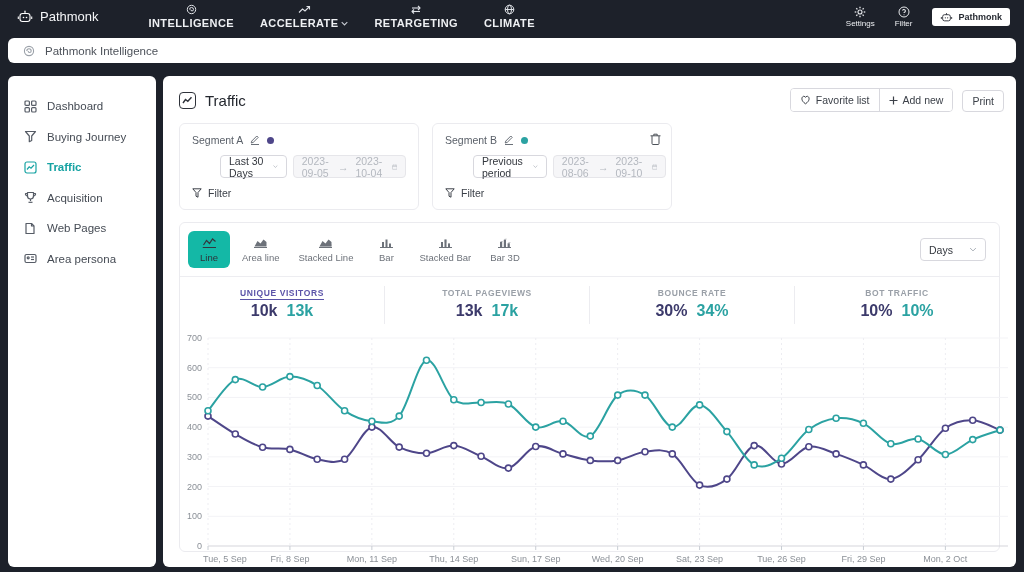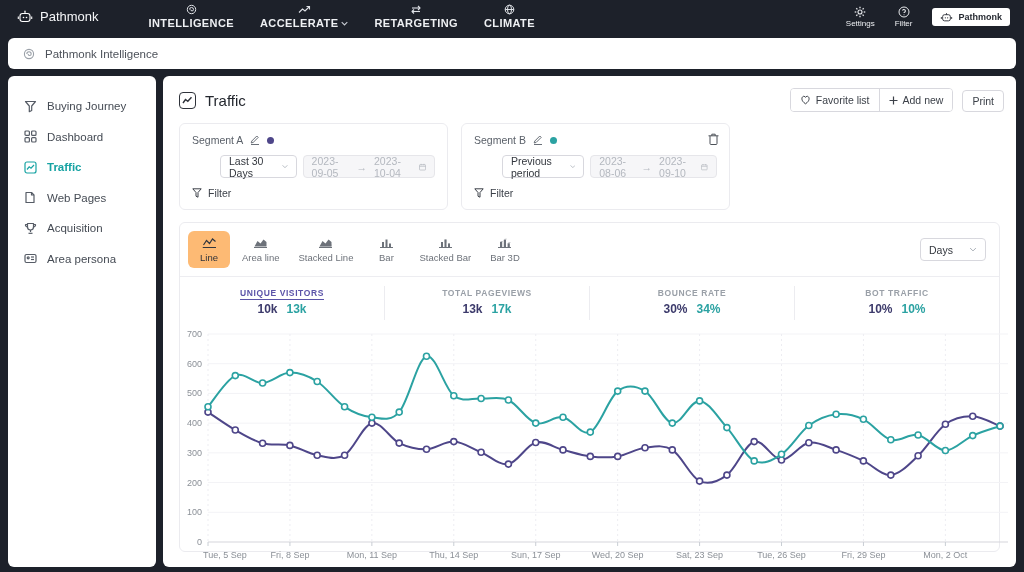--- a/index.html
+++ b/index.html
@@ -17,21 +17,21 @@
   .brand { display:flex; align-items:center; gap:7px; margin-left:13px; font-size:13px; color:#f4f5f7; }
   .nav-items { display:flex; gap:18px; margin-left:46px; }
   .nav-item { display:flex; flex-direction:column; align-items:center; gap:2px; cursor:pointer; padding:2px 4px; }
   .nav-item .lbl { font-size:11px; font-weight:bold; letter-spacing:.4px; color:#eef0f3; display:flex; align-items:center; gap:3px; }
   .nav-right { margin-left:auto; display:flex; align-items:center; gap:20px; margin-right:14px; }
   .nav-mini { display:flex; flex-direction:column; align-items:center; gap:1px; cursor:pointer; }
   .nav-mini .lbl { font-size:8px; color:#eef0f3; }
   .account-btn { background:#fff; border-radius:3px; padding:4px 8px; display:flex; align-items:center; gap:5px; font-size:9px; color:#272b33; font-weight:bold; cursor:pointer; }
 
   
-  .crumbbar { position:absolute; top:38px; left:8px; right:8px; height:31px; background:#fff; border-radius:6px; display:flex; align-items:center; gap:10px; padding-left:15px; }
+  .crumbbar { position:absolute; top:38px; left:8px; right:8px; height:25px; background:#fff; border-radius:6px; display:flex; align-items:center; gap:10px; padding-left:15px; }
   .crumbbar .txt { font-size:11.5px; color:#4d525a; }
 
   
   .sidebar { position:absolute; top:76px; left:8px; width:148px; bottom:5px; background:#fff; border-radius:6px; padding-top:15px; }
   .side-item { display:flex; align-items:center; gap:10px; height:30.5px; padding-left:15px; font-size:11.5px; color:#454b54; cursor:pointer; }
   .side-item .ic { width:14px; height:14px; color:#565c66; display:flex; align-items:center; justify-content:center; }
   .side-item.active { color:#17a3a3; font-weight:bold; }
   .side-item.active .ic { color:#17a3a3; }
 
   
@@ -40,44 +40,44 @@
   .title-ic { width:17px; height:17px; border:1.6px solid #2e323a; border-radius:4px; color:#2e323a; display:flex; align-items:center; justify-content:center; }
   .page-title { font-size:15px; color:#23272e; font-weight:500; margin-left:9px; }
   .head-actions { margin-left:auto; display:flex; gap:9px;align-items:flex-end; }
   .btn { background:#fff; border:1px solid #d8d8de; border-radius:4px; font-size:10.5px; color:#3c4149; padding:0 9px; height:22px; display:flex; align-items:center; gap:5px; cursor:pointer; font-family:inherit; }
   .btn-group { display:flex; border:1px solid #d8d8de; border-radius:4px; overflow:hidden; }
   .btn-group .btn { border:none; border-radius:0; }
   .btn-group .btn + .btn { border-left:1px solid #d8d8de; }
 
   
   .segments { display:flex; gap:13px; margin-top:11px; margin-left:4px; }
-  .seg-card { width:269px; border:1px solid #ebebef; border-radius:6px; padding:10px 12px; position:relative; }
+  .seg-card { width:240px; border:1px solid #ebebef; border-radius:6px; padding:10px 12px; position:relative; }
   .seg-head { display:flex; align-items:center; gap:7px; font-size:10.5px; color:#5a6069; }
   .seg-dot { width:7px; height:7px; border-radius:50%; }
   .seg-row { display:flex; align-items:center; gap:6px; margin-top:9px;margin-left:28px; }
   .sel { border:1px solid #d8d8de; border-radius:4px; height:23px; display:flex; align-items:center; gap:7px; padding:0 8px; font-size:10.5px; color:#33373e; font-weight:500; cursor:pointer; background:#fff; }
   .daterange { background:#f6f6f8; border:1px solid #e6e6ea; border-radius:4px; height:23px; display:flex; align-items:center; gap:7px; padding:6px 8px; font-size:10.5px; color:#b4b8bf; }
   .seg-filter { display:flex; align-items:center; gap:6px; margin-top:9px; font-size:10.5px; color:#3c4149; cursor:pointer; width:fit-content; }
   .trash { position:absolute; top:9px; right:10px; color:#4c5158; cursor:pointer; }
 
   
   .chart-card { margin-top:12px; margin-left:4px; margin-right:4px; border:1px solid #ebebef; border-radius:6px; position:relative; height:330px; }
   .tabs { display:flex; gap:5px; padding:8px 8px; border-bottom:1px solid #ededf1; }
   .tab { display:flex; flex-direction:column; align-items:center; gap:3px; padding:6px 7px 5px; border-radius:6px; font-size:9.5px; color:#6d727a; cursor:pointer; min-width:42px; }
   .tab .ic { color:#6d727a; }
-  .tab.active { background:#fdba74; color:#2e323a; }
+  .tab.active { background:#14b8a6; color:#2e323a; }
   .tab.active .ic { color:#33373e; }
   .interval { position:absolute; right:13px; top:15px; width:66px; justify-content:space-between; }
 
   .stats { display:flex; margin-top:9px; }
   .stat { flex:1; text-align:center; padding:2px 0 4px; }
   .stat + .stat { border-left:1px solid #ececf0; }
   .stat .lab { font-size:8.5px; font-weight:bold; letter-spacing:.6px; color:#9aa0a8; cursor:pointer; }
   .stat.active .lab { color:#5b53a8; text-decoration:underline; text-underline-offset:3px; }
-  .stat .vals { margin-top:4px; font-size:12px; font-weight:bold; }
+  .stat .vals { margin-top:4px; font-size:16px; font-weight:bold; }
   .stat .va { color:#3c3a6b; }
   .stat .vb { color:#2ba2a2; margin-left:9px; }
 
   .chartwrap { margin-top:4px; padding-left:2px; }
   text { font-family:"Liberation Sans", sans-serif; }
 </style>
 </head>
 <body>
 
 <div class="topnav">
@@ -194,65 +194,65 @@
       <circle cx="5.5" cy="5.5" r="4.2"></circle>
         <path d="M3.5 5.5 a2 2 0 0 1 4 0 a1.4 1.4 0 0 1 -2.8 0"></path>
     </svg>
   </span>
   <span class="txt">Pathmonk Intelligence</span>
 </div>
 
 <div class="sidebar">
   <div class="side-item">
     <span class="ic">
-      <svg width="13" height="13" viewBox="0 0 13 13" fill="none" stroke="currentColor" stroke-width="1.2" stroke-linejoin="round">
-        <path d="M1.5 1.5 h10 l-3.8 4.5 v4.5 l-2.4 1.2 v-5.7 Z"></path>
-      </svg>
-    </span>
-    <span>Buying Journey</span>
-  </div>
-  <div class="side-item">
-    <span class="ic">
       <svg width="13" height="13" viewBox="0 0 13 13" fill="none" stroke="currentColor" stroke-width="1.2">
         <rect x="1" y="1" width="4.4" height="4.4" rx="1"></rect>
           <rect x="7.6" y="1" width="4.4" height="4.4" rx="1"></rect>
         <rect x="1" y="7.6" width="4.4" height="4.4" rx="1"></rect>
           <rect x="7.6" y="7.6" width="4.4" height="4.4" rx="1"></rect>
       </svg>
     </span>
     <span>Dashboard</span>
   </div>
+  <div class="side-item">
+    <span class="ic">
+      <svg width="13" height="13" viewBox="0 0 13 13" fill="none" stroke="currentColor" stroke-width="1.2" stroke-linejoin="round">
+        <path d="M1.5 1.5 h10 l-3.8 4.5 v4.5 l-2.4 1.2 v-5.7 Z"></path>
+      </svg>
+    </span>
+    <span>Buying Journey</span>
+  </div>
   <div class="side-item active">
     <span class="ic">
       <svg width="13" height="13" viewBox="0 0 13 13" fill="none" stroke="currentColor" stroke-width="1.2">
         <rect x="1" y="1" width="11" height="11" rx="2"></rect>
           <polyline points="3,8.5 5.2,5.8 7,7.2 10,4"></polyline>
       </svg>
     </span>
     <span>Traffic</span>
-  </div>
-  <div class="side-item">
-    <span class="ic">
-      <svg width="12" height="13" viewBox="0 0 12 13" fill="none" stroke="currentColor" stroke-width="1.2" stroke-linejoin="round">
-        <path d="M2 1.5 h5.5 l2.5 2.5 v7.5 h-8 Z"></path>
-          <path d="M7.5 1.5 v2.5 h2.5"></path>
-      </svg>
-    </span>
-    <span>Web Pages</span>
   </div>
   <div class="side-item">
     <span class="ic">
       <svg width="13" height="13" viewBox="0 0 13 13" fill="none" stroke="currentColor" stroke-width="1.2" stroke-linejoin="round">
         <path d="M3.5 1.5 h6 v3.5 a3 3 0 0 1 -6 0 Z"></path>
         <path d="M3.5 2.5 h-2 a2 2 0 0 0 2 2.4 M9.5 2.5 h2 a2 2 0 0 1 -2 2.4"></path>
         <line x1="6.5" y1="8" x2="6.5" y2="10"></line>
           <line x1="4.5" y1="11.3" x2="8.5" y2="11.3"></line>
       </svg>
     </span>
     <span>Acquisition</span>
+  </div>
+  <div class="side-item">
+    <span class="ic">
+      <svg width="12" height="13" viewBox="0 0 12 13" fill="none" stroke="currentColor" stroke-width="1.2" stroke-linejoin="round">
+        <path d="M2 1.5 h5.5 l2.5 2.5 v7.5 h-8 Z"></path>
+          <path d="M7.5 1.5 v2.5 h2.5"></path>
+      </svg>
+    </span>
+    <span>Web Pages</span>
   </div>
   <div class="side-item">
     <span class="ic">
       <svg width="13" height="13" viewBox="0 0 13 13" fill="none" stroke="currentColor" stroke-width="1.2">
         <rect x="1" y="2.5" width="11" height="8" rx="1.5"></rect>
           <circle cx="4.2" cy="5.8" r="1"></circle>
           <line x1="7" y1="5" x2="10" y2="5"></line>
           <line x1="7" y1="7.5" x2="10" y2="7.5"></line>
       </svg>
     </span>

